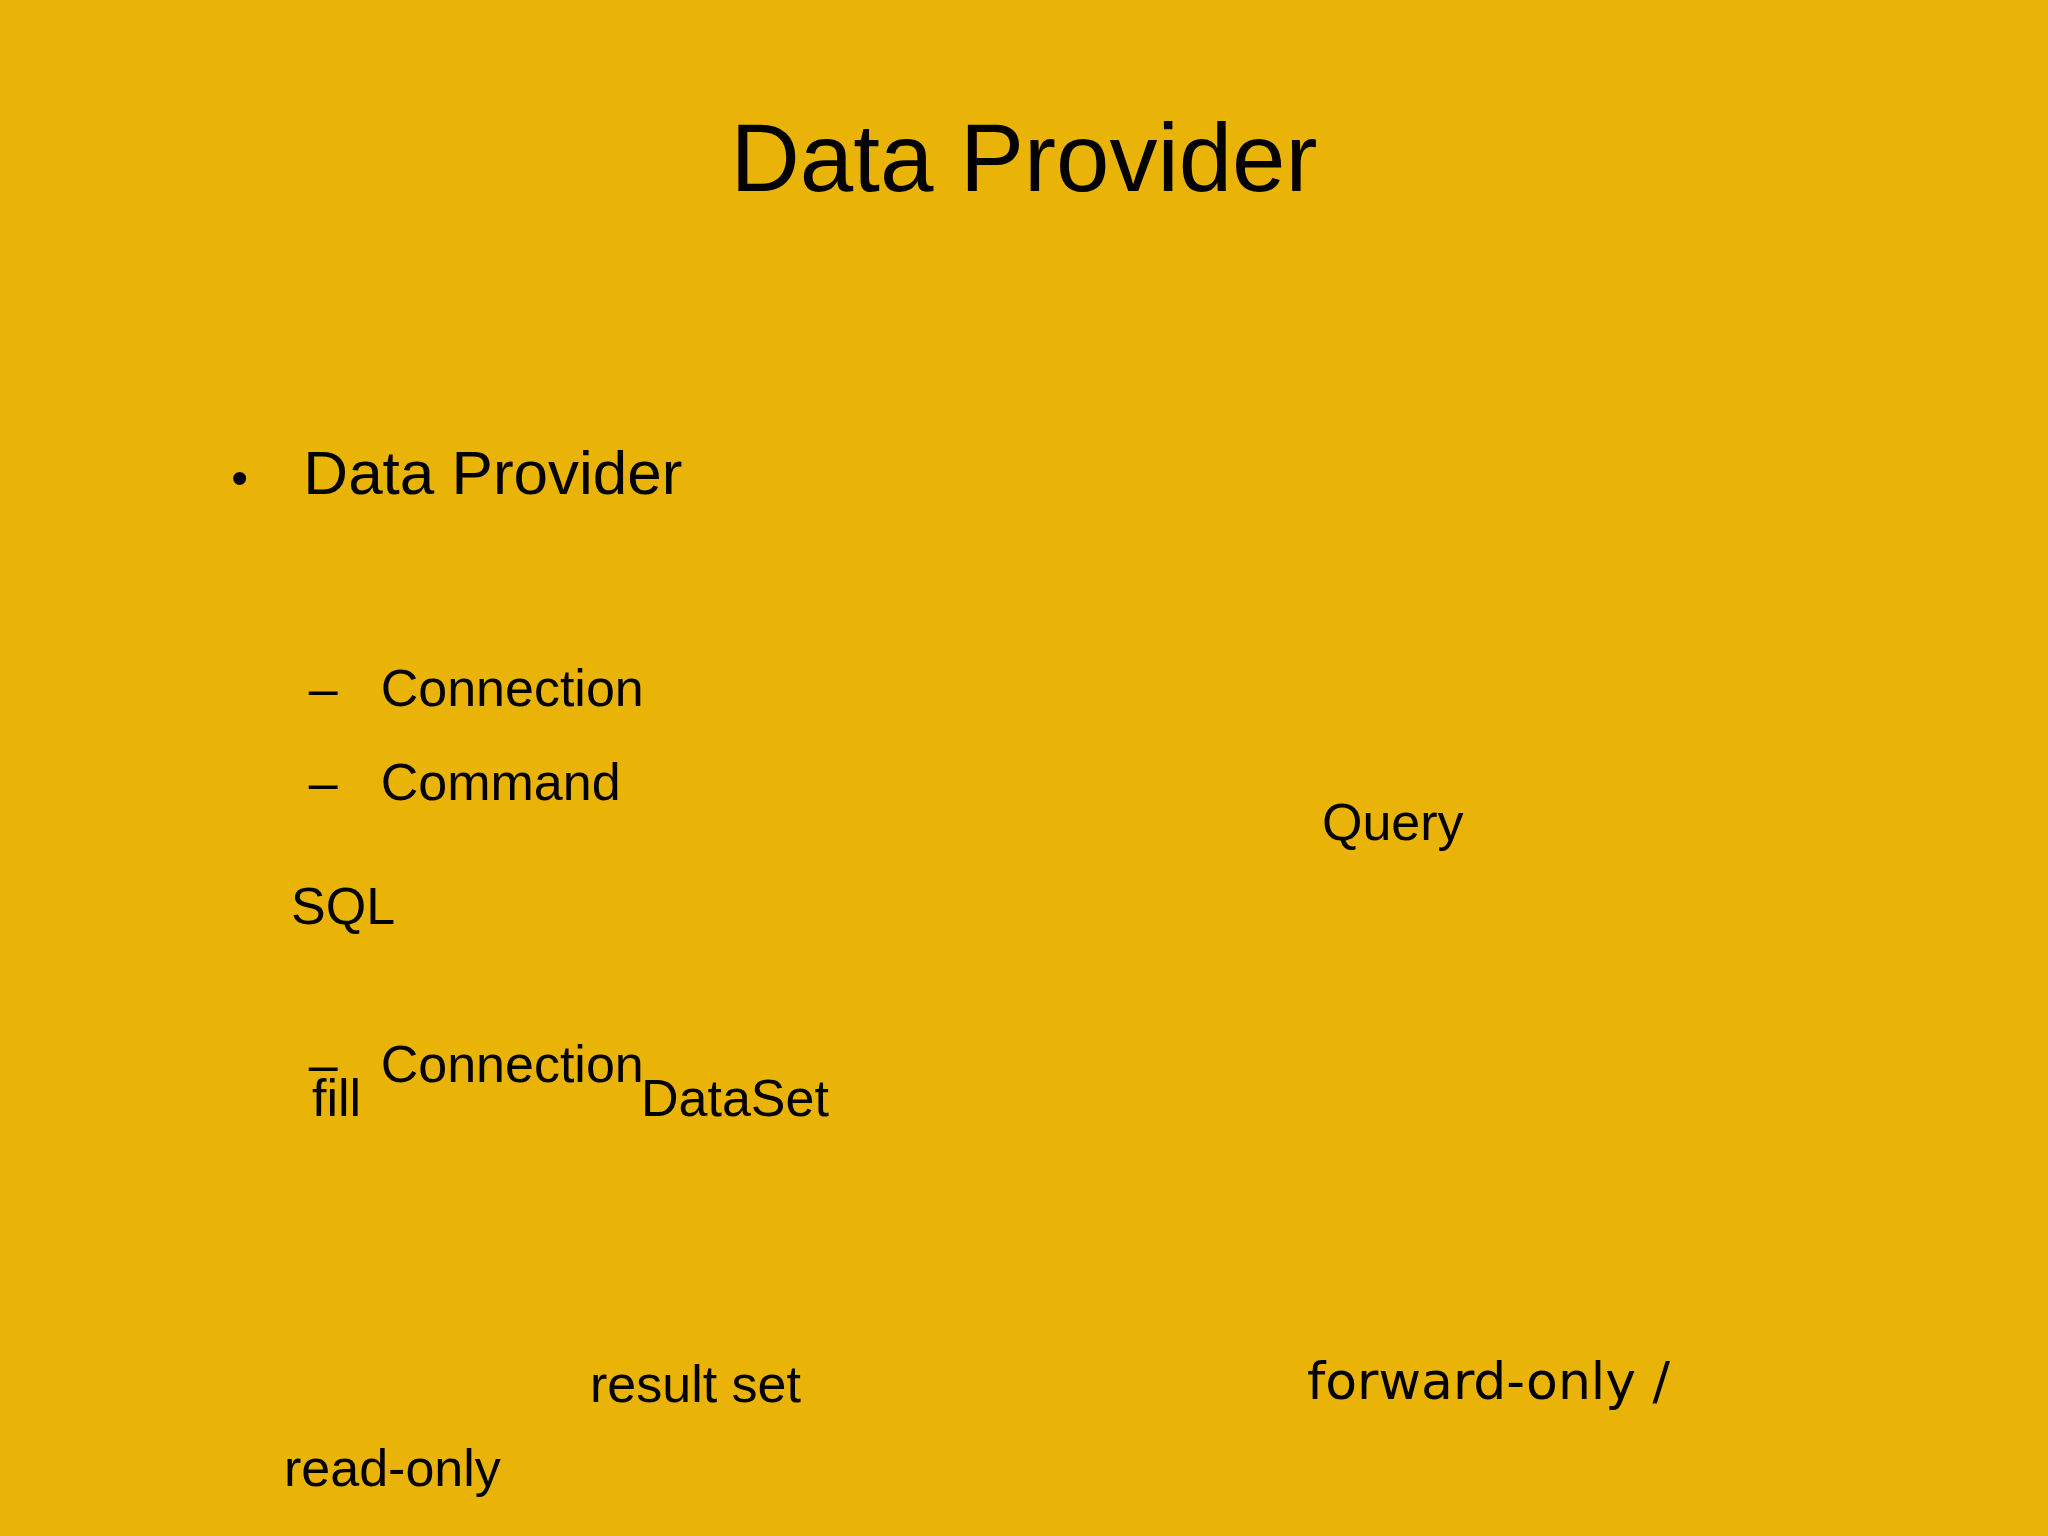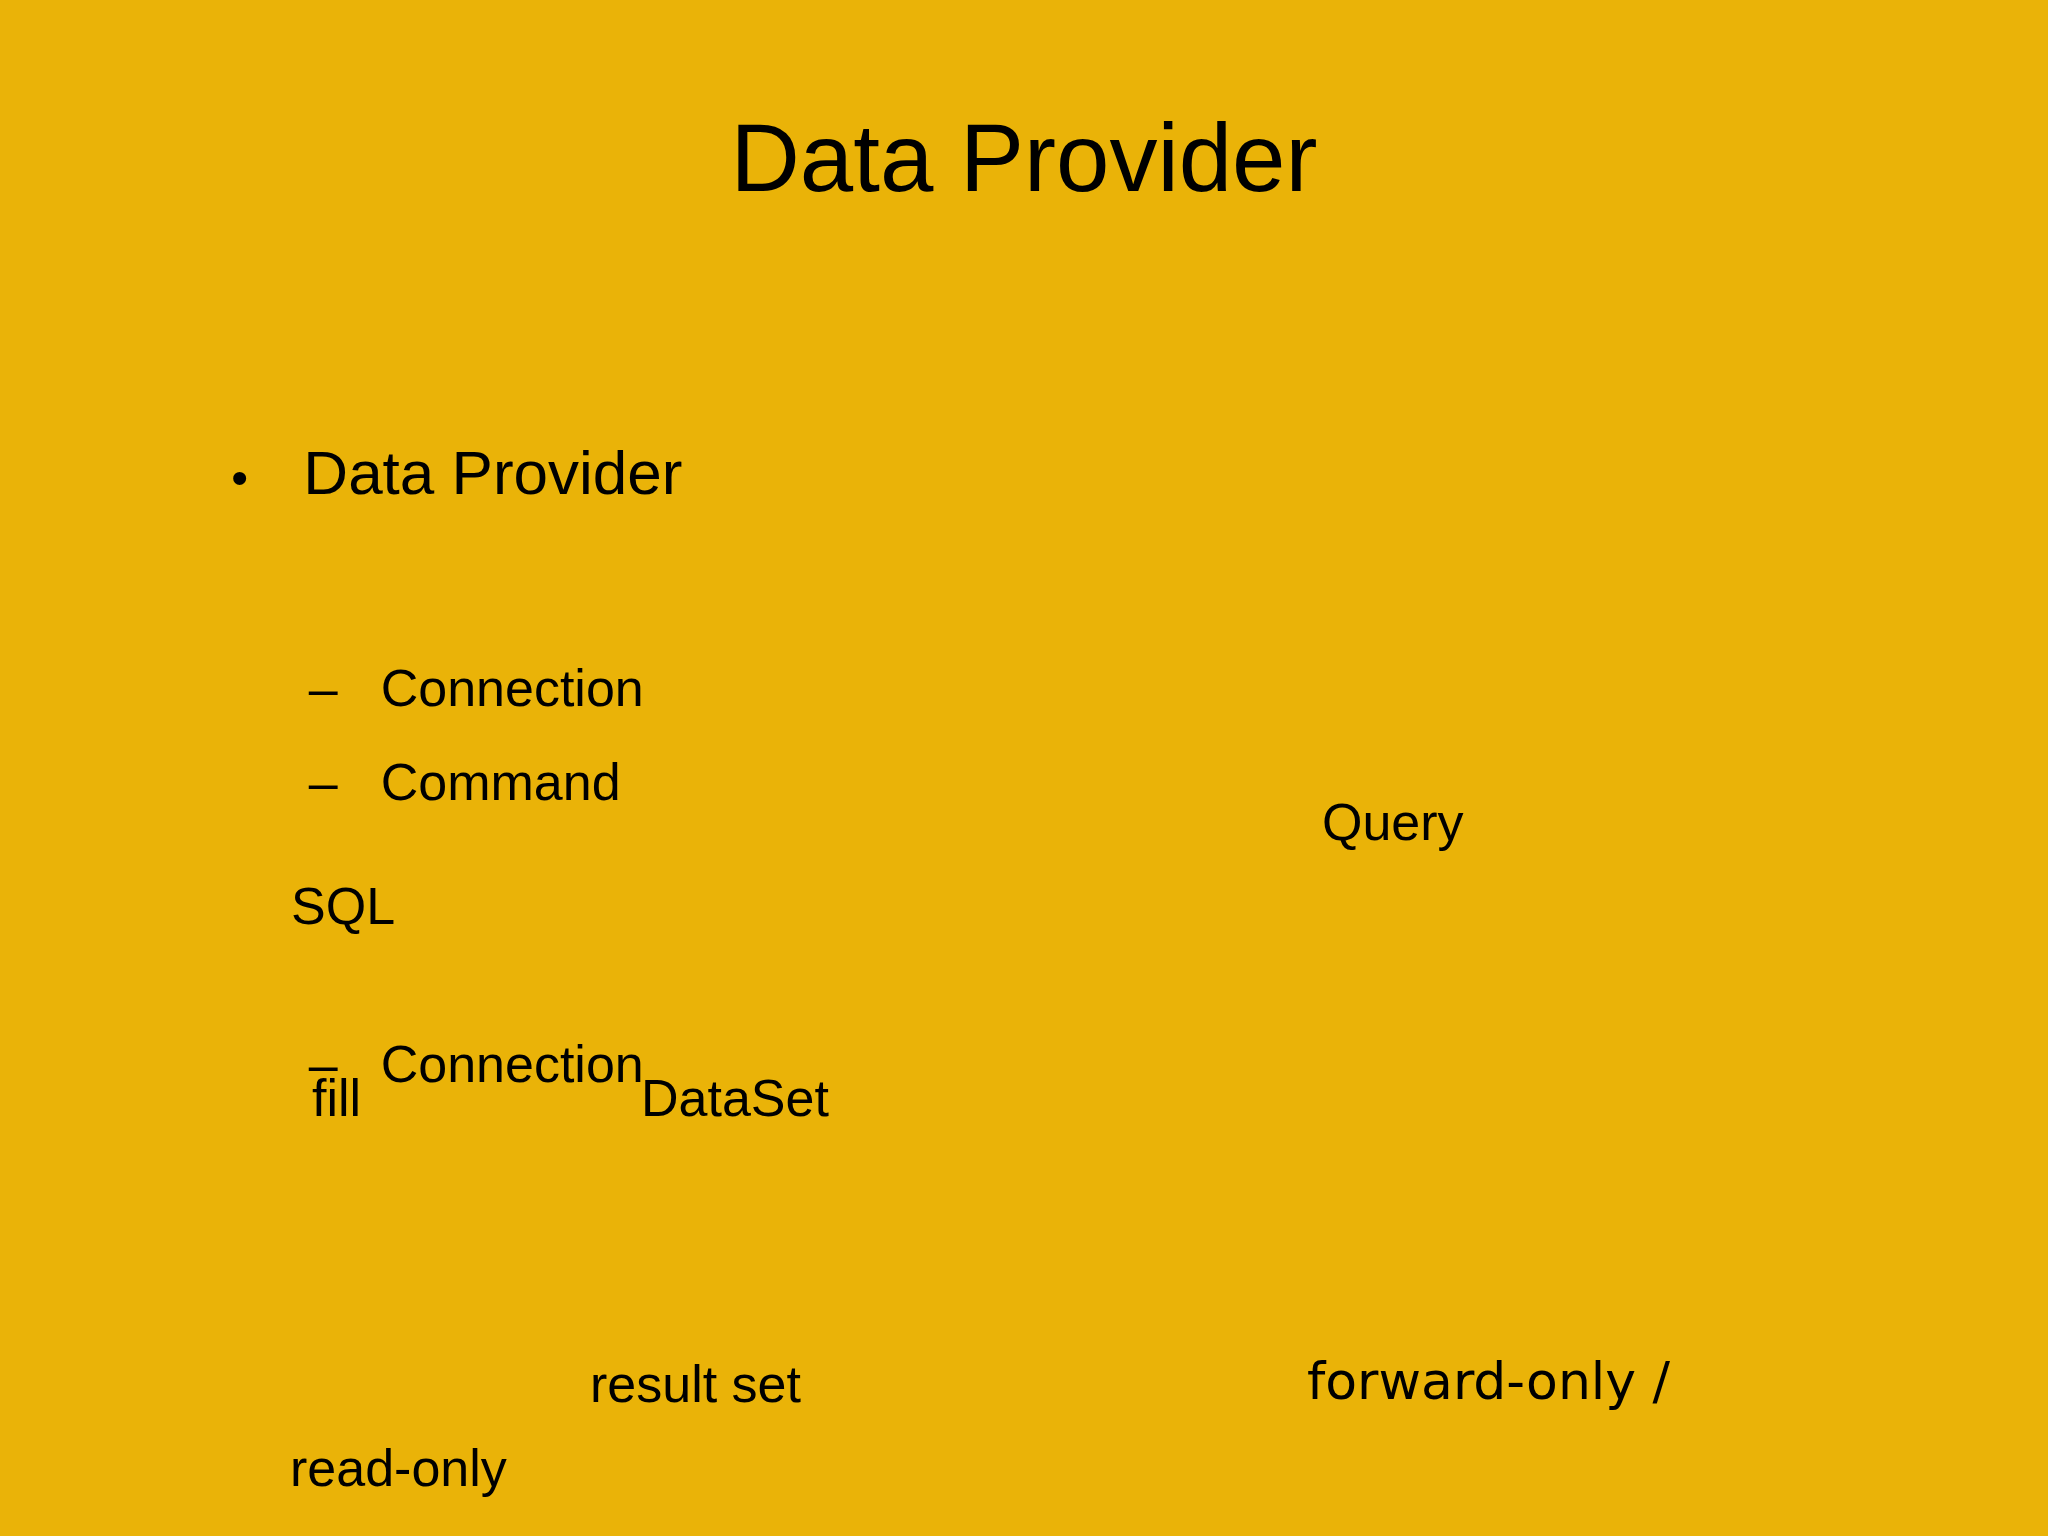--- a/index.html
+++ b/index.html
@@ -120,16 +120,16 @@
 
     <div class="line frag" style="top:1072px; left:312px;">fill</div>
 
     <div class="line frag" style="top:1072px; left:641px;">DataSet</div>
 
 
     <div class="line frag" style="top:1358px; left:590px;">result set</div>
 
     <div class="line wide-font" style="top:1355px; left:1307px;">forward-only /</div>
 
-    <div class="line frag" style="top:1442px; left:290px;">read-only</div>
+    <div class="line frag" style="top:1442px; left:284px;">read-only</div>
 
   </div>
 </div>
 
 </body></html>

